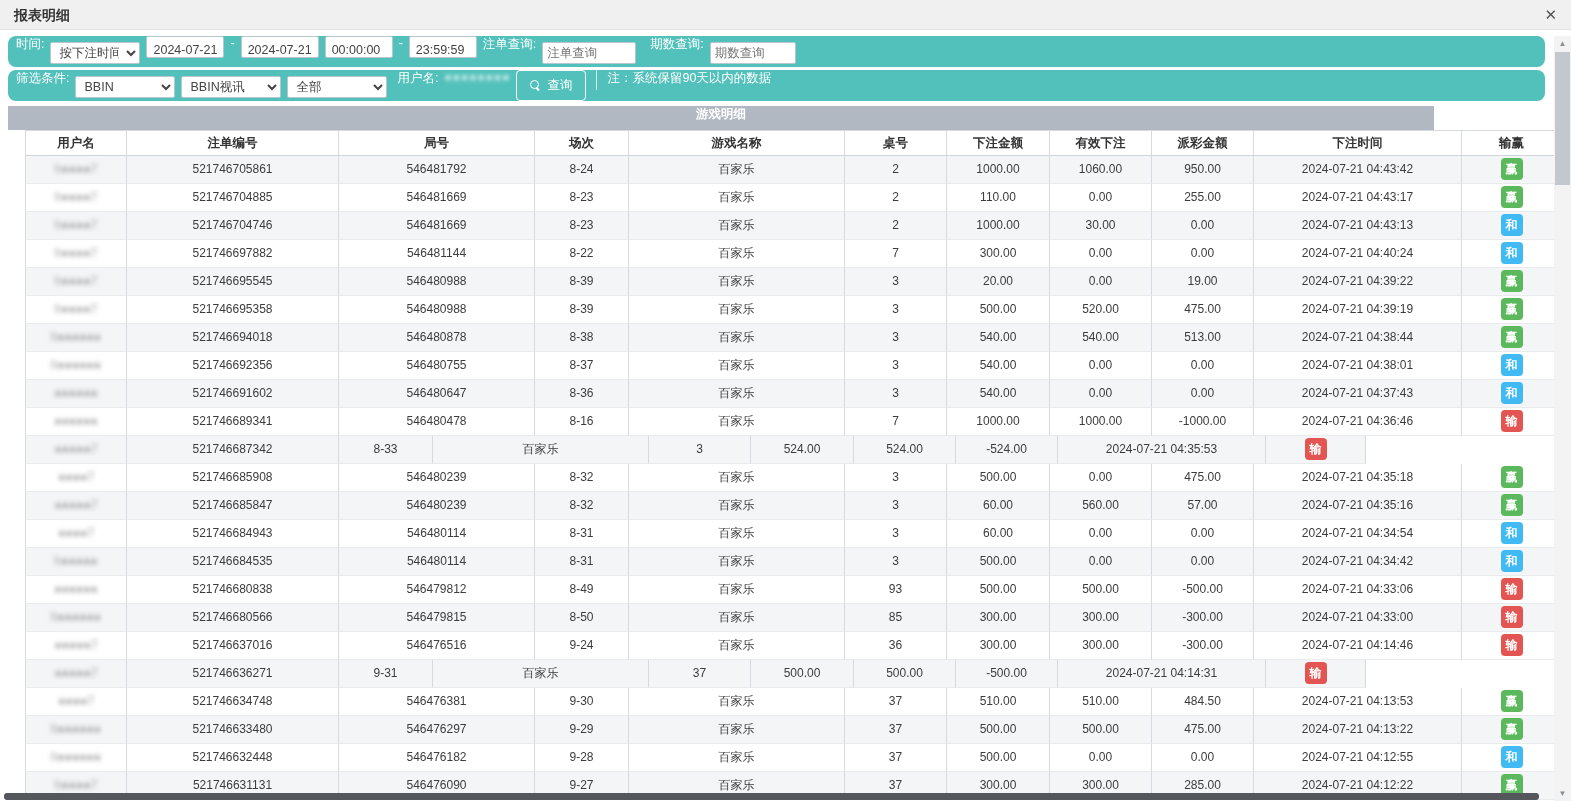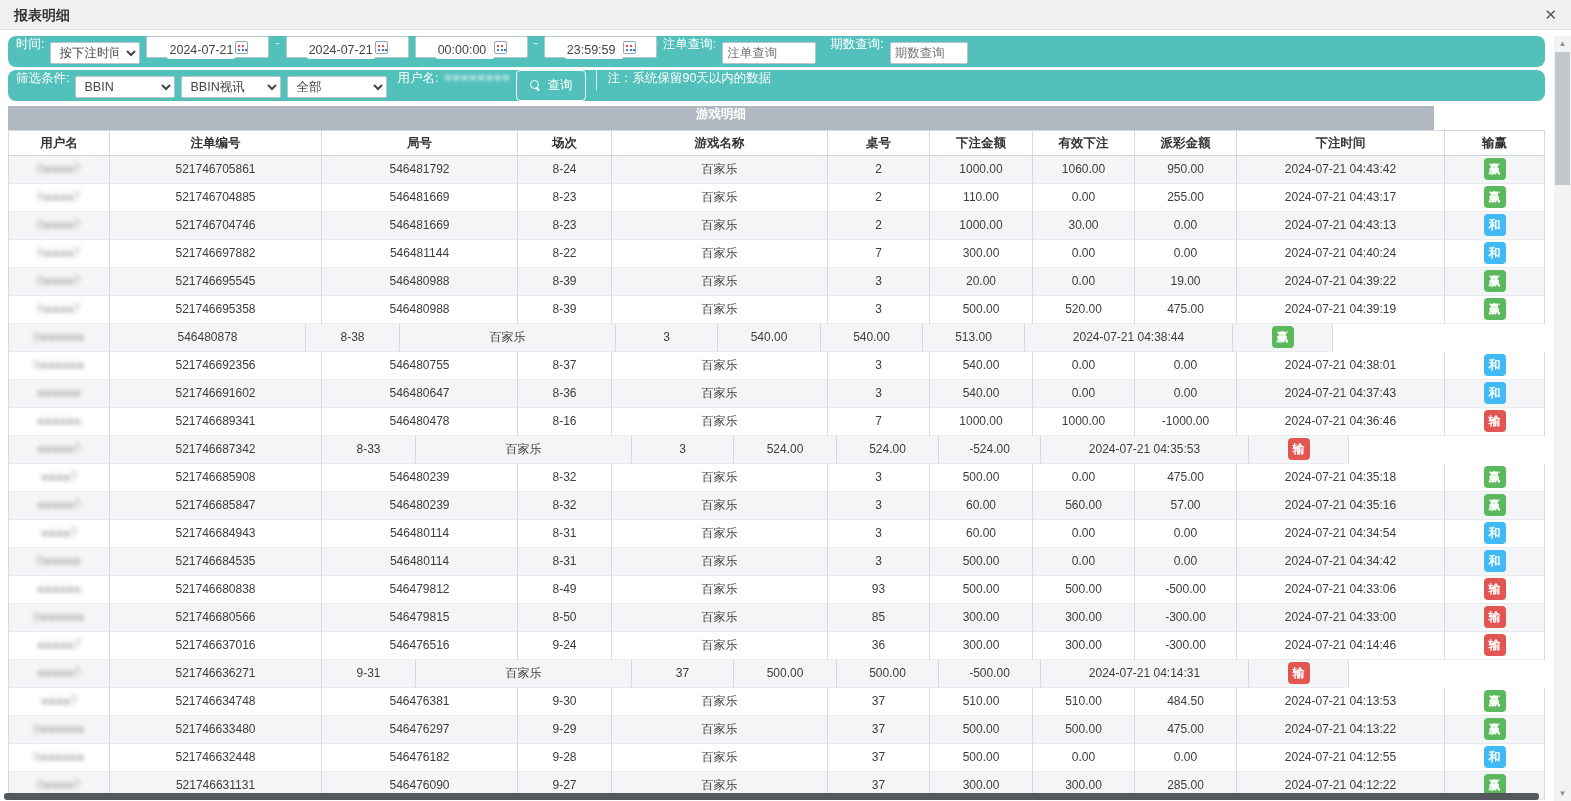--- a/index.html
+++ b/index.html
@@ -17,35 +17,35 @@
     border-radius:8px; display:flex; padding:0 8px; gap:6px; color:#fff; font-size:12.5px; }
   .fbar1 { top:36px; }
   .fbar2 { top:70px; }
   .flabel { color:#fff; white-space:nowrap; }
   .fbar select, .fbar input[type="text"] {
     height:22px; border:1px solid #b9c6cd; background:#fff; color:#444; font-size:12.5px;
     font-family:inherit; border-radius:2px; padding:0 4px; outline:none;margin-top:6px; }
   .sel-time { width:90px; }
   .sel-plat { width:100px; }
   .inp-wrap { position:relative; display:flex; align-items:center; background:#fff;
-    border:1px solid #b9c6cd; border-radius:2px; height:22px; padding:0 20px; gap:0; }
+    border:1px solid #b9c6cd; border-radius:2px; height:22px; padding:0 4px; gap:13px;flex-direction:column; }
   .inp-wrap input { border:none !important; height:18px !important; padding:0 2px !important; }
   .inp-date { width:68px; }
   .inp-time { width:58px; }
   .cal-icon { width:13px; height:13px; border:1px solid #8fa6ba; border-radius:2px; flex:none;
     background:
       radial-gradient(circle at 3px 4px, #d9534f 1.3px, transparent 1.6px),
       radial-gradient(circle at 7px 4px, #d9534f 1.3px, transparent 1.6px),
       radial-gradient(circle at 3px 8px, #4a78c5 1.3px, transparent 1.6px),
       radial-gradient(circle at 7px 8px, #4a78c5 1.3px, transparent 1.6px),
       radial-gradient(circle at 10px 8px, #4a78c5 1.3px, transparent 1.6px),
       #fff; }
   .dash { color:#fff; }
   .inp-order { width:94px; }
-  .inp-period { width:78px; }
+  .inp-period { width:86px; }
   .blur-chip { filter:blur(2px); color:#e8f6f5; font-size:12px; letter-spacing:1px; min-width:60px; }
   .search-btn { display:flex; align-items:center; gap:6px; border:1px solid #fff; border-radius:4px;
     background:transparent; color:#fff; font-size:12.5px; font-family:inherit; padding:3px 13px; cursor:pointer; }
   .mag-icon { position:relative; width:11px; height:11px; display:inline-block; }
   .mag-icon::before { content:""; position:absolute; left:0; top:0; width:7px; height:7px;
     border:1.6px solid #fff; border-radius:50%; }
   .mag-icon::after { content:""; position:absolute; left:7px; top:7px; width:4px; height:1.8px;
     background:#fff; transform:rotate(45deg); transform-origin:0 0; }
   .vdiv { width:1px; height:20px; background:rgba(255,255,255,.75); margin:0 4px; }
 
@@ -53,21 +53,21 @@
   .section-bar { position:absolute; left:8px; top:106px; width:1426px; height:24px; background:#b2b8c2;
     display:flex; align-items:center; padding:0 6px; color:#fff; font-size:12.5px;flex-direction:column; }
   .section-title { font-weight:bold; }
   .pager { margin-left:auto; display:flex; align-items:center; gap:4px; }
   .pager select { height:18px; font-size:11.5px; border:1px solid #9aa1ab; background:#fff; color:#333;
     font-family:inherit; outline:none;margin-top:28px; }
   .sel-perpage { width:52px; }
   .sel-page { width:58px; }
 
   
-  .table { position:absolute; left:8px; top:130px; width:1493px; }
+  .table { position:absolute; left:25px; top:130px; width:1493px; }
   .tr { display:flex; width:1537px; }
   .td { border-right:1px solid #d6dae0; border-bottom:1px solid #e9ebef; height:28px; line-height:27px;
     text-align:center; font-size:12px; color:#3c3c3c; overflow:hidden; white-space:nowrap; }
   .tr .td:first-child { border-left:1px solid #d6dae0; }
   .thead .td { height:26px; line-height:25px; font-size:12.5px; font-weight:bold; color:#333;
     border-top:1px solid #d6dae0; border-bottom:1px solid #cfd4da; background:#fff; }
   .tbody .tr:nth-child(odd) .td { background:#f4f5f7; }
   .tbody .tr:nth-child(even) .td { background:#fff; }
   .c-user{width:102px} .c-betno{width:212px} .c-round{width:196px} .c-session{width:94px}
   .c-game{width:216px} .c-table{width:102px} .c-bet{width:103px} .c-valid{width:102px}
@@ -238,20 +238,21 @@
     <div class="td c-game">百家乐</div>
     <div class="td c-table">3</div>
     <div class="td c-bet">500.00</div>
     <div class="td c-valid">520.00</div>
     <div class="td c-payout">475.00</div>
     <div class="td c-time">2024-07-21 04:39:19</div>
     <div class="td c-result"><span class="badge win">赢</span></div>
   </div>
       <div class="tr">
     <div class="td c-user"><span class="blur-user">h●●●●●●</span></div>
+    <div class="td c-betno">521746694018</div>
     <div class="td c-round">546480878</div>
     <div class="td c-session">8-38</div>
     <div class="td c-game">百家乐</div>
     <div class="td c-table">3</div>
     <div class="td c-bet">540.00</div>
     <div class="td c-valid">540.00</div>
     <div class="td c-payout">513.00</div>
     <div class="td c-time">2024-07-21 04:38:44</div>
     <div class="td c-result"><span class="badge win">赢</span></div>
   </div>

